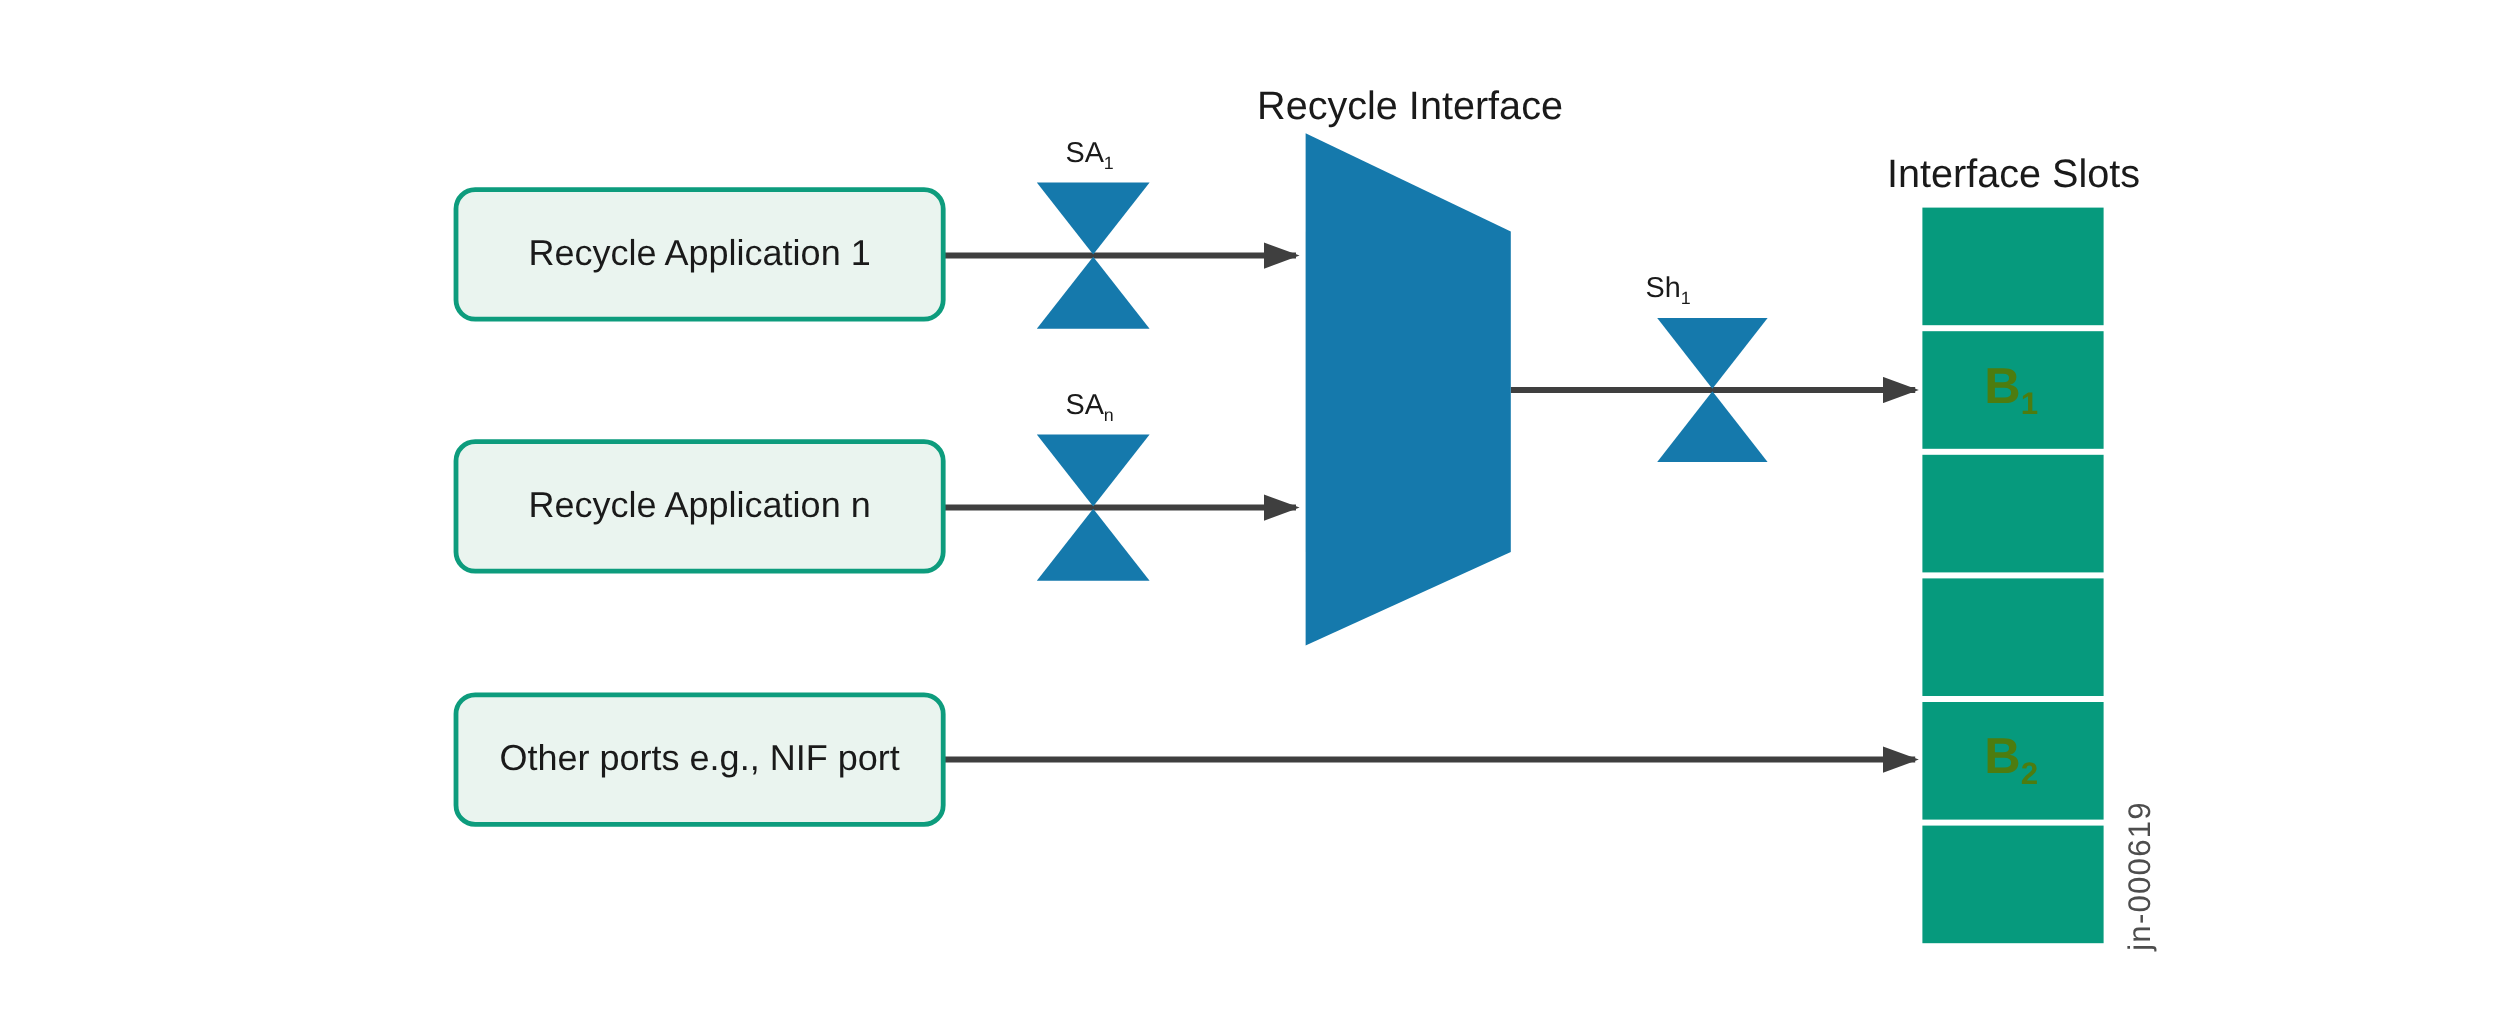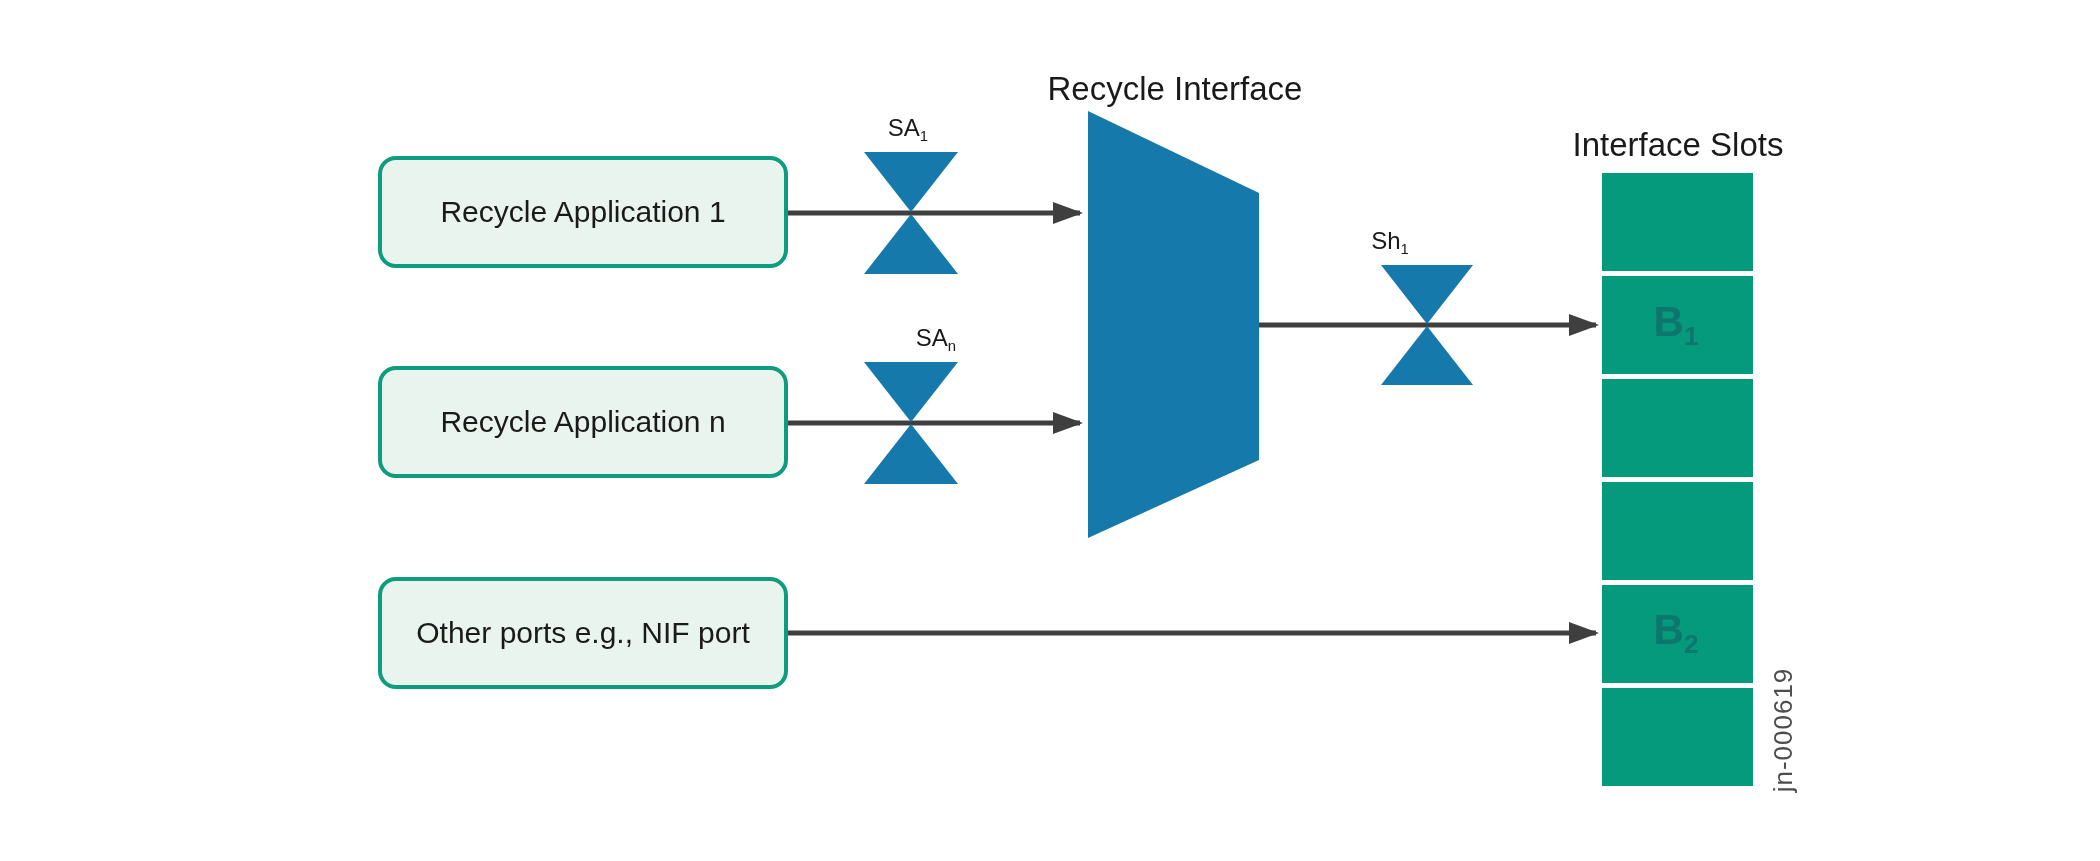--- a/index.html
+++ b/index.html
@@ -32,21 +32,21 @@
     border: 4px solid #0d9c7d;
     border-radius: 18px;
     display: flex;
     align-items: center;
     justify-content: center;
     font-size: 30px;
     text-align: center;
     margin-left: 46px;
   }
   .slot-lbl {
-    color: #0f766e;
+    color: #4d7c0f;
     font-size: 42px;
     font-weight: 600;
   }
   .watermark {
     position: absolute;
     transform: translate(-50%, -50%) rotate(-90deg);
     font-size: 26px;
     color: #4d4d4d;
     white-space: nowrap;
     letter-spacing: 1px;
@@ -100,21 +100,21 @@
   <div class="app-box" style="top:577px">
     <span>Other ports e.g., NIF port</span>
   </div>
   <div class="app-box" style="top:366px">
     <span>Recycle Application n</span>
   </div>
 
   <div class="lbl" style="left:908px; top:130px">
     <span>SA</span><sub>1</sub>
   </div>
-  <div class="lbl" style="left:936px; top:340px">
+  <div class="lbl" style="left:908px; top:340px">
     <span>SA</span><sub>n</sub>
   </div>
   <div class="lbl" style="left:1390px; top:243px">
     <span>Sh</span><sub>1</sub>
   </div>
 
   <div class="lbl title-lbl" style="left:1175px; top:88px">Recycle Interface</div>
   <div class="lbl title-lbl" style="left:1678px; top:144px">Interface Slots</div>
 
   <div class="lbl slot-lbl" style="left:1676px; top:325px">

